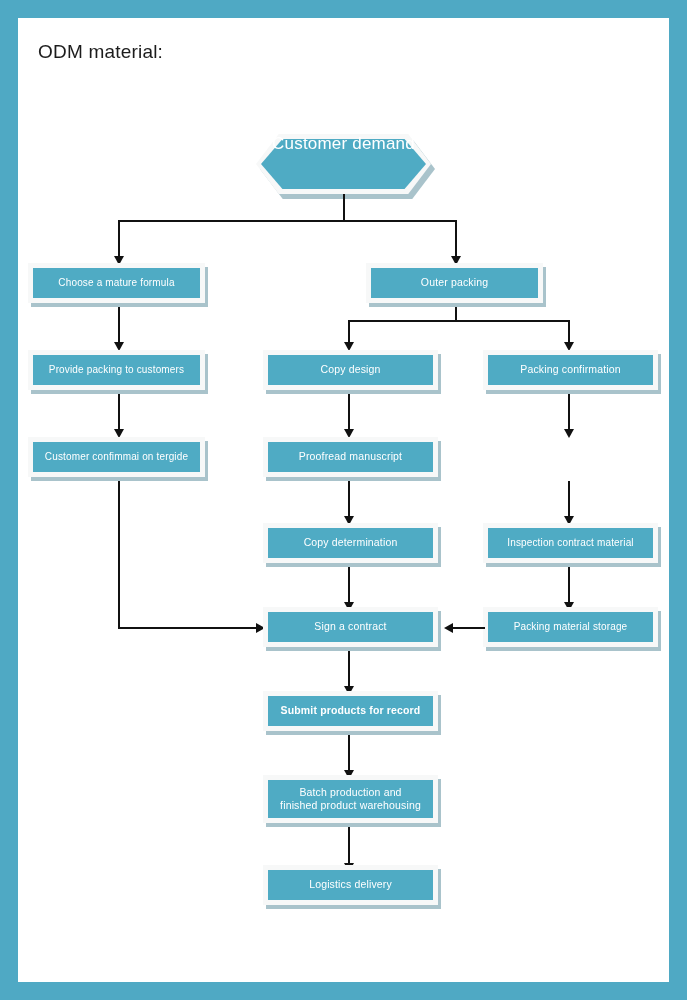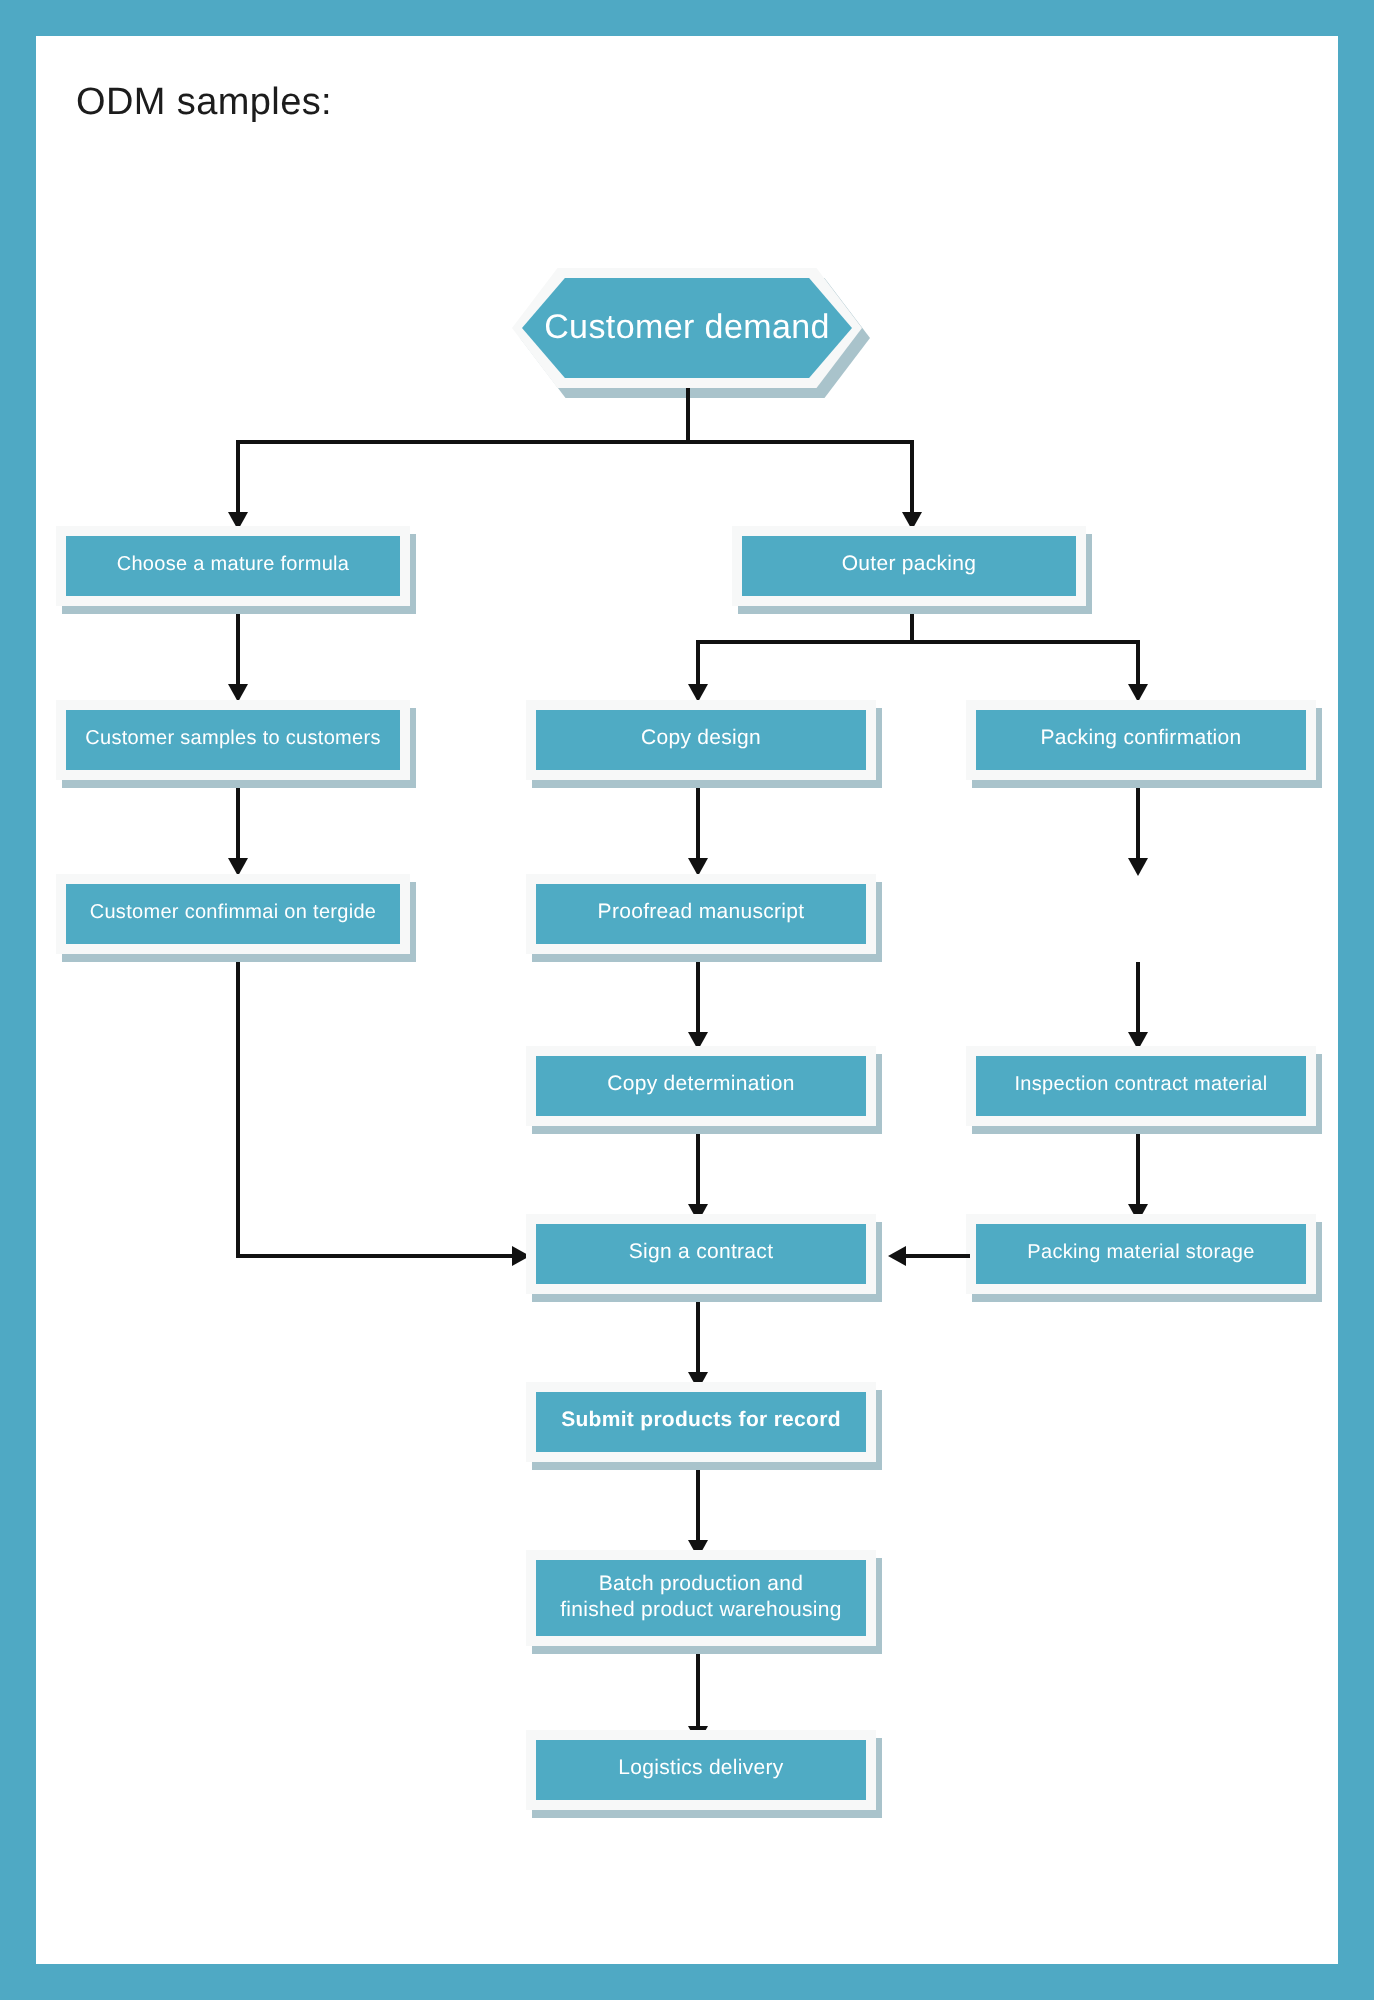--- a/index.html
+++ b/index.html
@@ -59,21 +59,21 @@
     font-size: 10.5px;
     letter-spacing: 0.15px;
     padding: 2px 4px;
   }
   .node.wide-label .inner { font-size: 10px; }
 
   
   .hex-wrap {
     position: absolute;
     display: flex;
-    align-items: center;
+    align-items: flex-start;
     justify-content: center;
   }
   .hex-shadow, .hex-outer, .hex-inner {
     position: absolute;
     left: 0; top: 0; width: 100%; height: 100%;
     -webkit-clip-path: polygon(13% 0, 87% 0, 100% 50%, 87% 100%, 13% 100%, 0 50%);
     clip-path: polygon(13% 0, 87% 0, 100% 50%, 87% 100%, 13% 100%, 0 50%);
   }
   .hex-shadow { background: #a9c3cb; transform: translate(4px, 5px); }
   .hex-outer  { background: #f7f8f8; }
@@ -113,21 +113,21 @@
     border-bottom: 5px solid transparent;
     border-right: 9px solid #111111;
   }
 </style>
 </head>
 <body>
 
 <div id="page">
   <div id="canvas">
 
-    <div id="page-title">ODM samples:</div>
+    <div id="page-title">ODM material:</div>
 
     <div class="hex-wrap" style="left:238px; top:116px; width:175px; height:60px;">
       <div class="hex-shadow"></div>
       <div class="hex-outer"></div>
       <div class="hex-inner"></div>
       <div class="hex-text">Customer demand</div>
     </div>
 
     <div class="ln v" style="left:325px; top:176px; height:28px;"></div>
     <div class="ln h" style="left:100px; top:202px; width:339px;"></div>
@@ -137,21 +137,21 @@
     <div class="arrow down" style="left:433px; top:238px;"></div>
 
     <div class="node wide-label" style="left:10px; top:245px; width:177px; height:40px;">
       <div class="inner">Choose a mature formula</div>
     </div>
 
     <div class="ln v" style="left:100px; top:289px; height:37px;"></div>
     <div class="arrow down" style="left:96px; top:324px;"></div>
 
     <div class="node wide-label" style="left:10px; top:332px; width:177px; height:40px;">
-      <div class="inner">Customer samples to customers</div>
+      <div class="inner">Provide packing to customers</div>
     </div>
 
     <div class="ln v" style="left:100px; top:376px; height:37px;"></div>
     <div class="arrow down" style="left:96px; top:411px;"></div>
 
     <div class="node wide-label" style="left:10px; top:419px; width:177px; height:40px;">
       <div class="inner">Customer confimmai on tergide</div>
     </div>
 
     <div class="ln v" style="left:100px; top:463px; height:148px;"></div>

